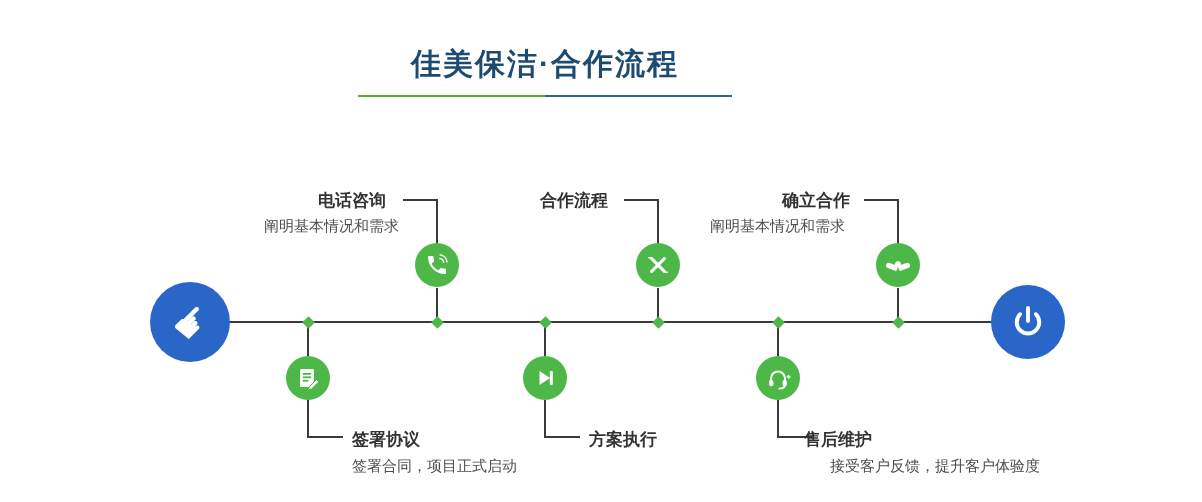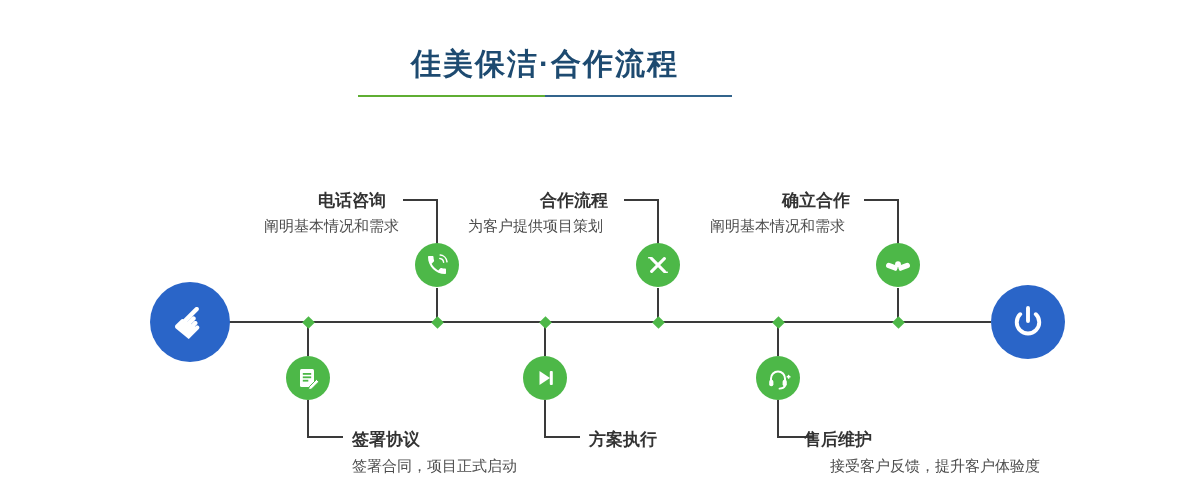--- a/index.html
+++ b/index.html
@@ -96,21 +96,20 @@
   <div class="gcircle" style="left:415px;top:243px;">
     <svg width="24" height="24" viewBox="0 0 24 24">
       <path fill="#fff" d="M6.62 10.79c1.44 2.83 3.76 5.14 6.59 6.59l2.2-2.2c.27-.27.67-.36 1.02-.24 1.12.37 2.33.57 3.57.57.55 0 1 .45 1 1V20c0 .55-.45 1-1 1-9.39 0-17-7.61-17-17 0-.55.45-1 1-1h3.5c.55 0 1 .45 1 1 0 1.25.2 2.45.57 3.57.11.35.03.74-.25 1.02l-2.2 2.2z"></path>
       <path d="M14.8 5.4a4.2 4.2 0 0 1 3.8 3.8" fill="none" stroke="#fff" stroke-width="1.5" stroke-linecap="round"></path>
       <path d="M15.2 2A7.6 7.6 0 0 1 22 8.8" fill="none" stroke="#fff" stroke-width="1.5" stroke-linecap="round"></path>
     </svg>
   </div>
   <div class="vline" style="left:436px;top:288px;height:30px;"></div>
 
   <div class="step-title" style="left:540px;top:189px;">合作流程</div>
-  <div class="step-desc" style="left:468px;top:217px;">为客户提供项目策划</div>
   <div class="hline" style="left:624px;top:199px;width:35px;"></div>
   <div class="vline" style="left:657px;top:199px;height:45px;"></div>
   <div class="gcircle" style="left:636px;top:243px;">
     <svg width="24" height="24" viewBox="0 0 24 24">
       <g fill="#fff">
         <rect x="10.5" y="1.5" width="3" height="21" rx="1.2" transform="rotate(45 12 12)"></rect>
         <rect x="10.5" y="1.5" width="3" height="21" rx="1.2" transform="rotate(-45 12 12)"></rect>
         <rect x="2" y="4" width="3.5" height="1.4" rx="0.7"></rect>
         <rect x="18.5" y="18.5" width="3.5" height="1.4" rx="0.7"></rect>
       </g>

